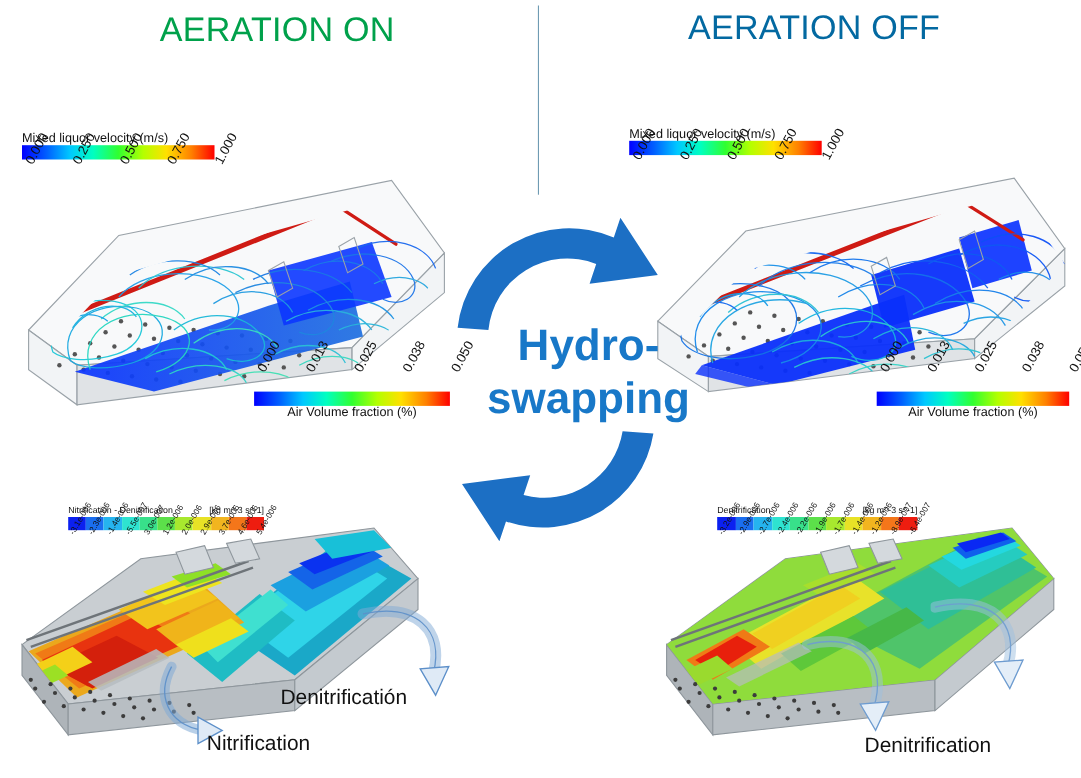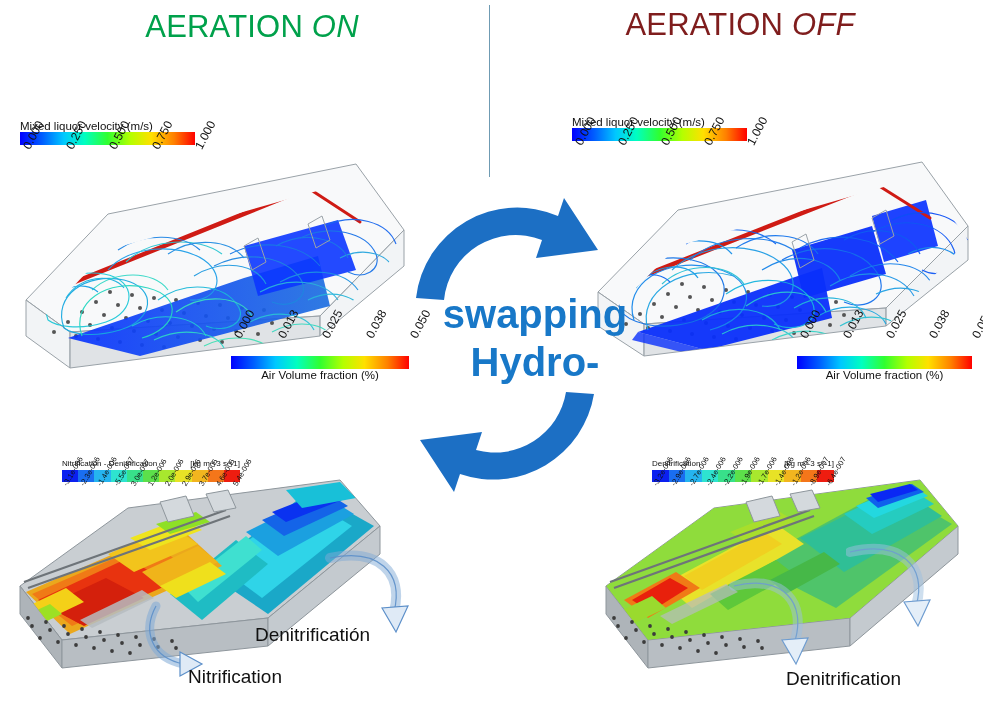--- a/index.html
+++ b/index.html
@@ -6,23 +6,23 @@
   body{
     width:983px;height:707px;background:#ffffff;overflow:hidden;position:relative;
     font-family:"Liberation Sans",sans-serif;
   }
   .stage{position:absolute;left:0;top:0;width:983px;height:707px;}
 
   
   .hdr{position:absolute;text-align:center;}
   .hdr .l1{font-size:31px;line-height:34px;font-weight:400;letter-spacing:.2px;}
   .hdr .l2{font-size:23px;line-height:28px;font-weight:bold;letter-spacing:.1px;}
-  .hdr .l1 .it{font-style:italic;}
+  .hdr .l1 .it{}
   #hdr-left{left:42px;top:10px;width:420px;color:#00a14b;}
-  #hdr-right{left:530px;top:8px;width:420px;color:#7f1d1d;}
+  #hdr-right{left:530px;top:8px;width:420px;color:#0369a1;}
 
   .divider{position:absolute;left:489px;top:5px;width:1px;height:172px;background:#6f9bb3;}
 
   
   #cycle{position:absolute;left:398px;top:188px;width:230px;height:310px;}
   #cycle svg{display:block;}
   #hydro-text{
     position:absolute;left:415px;top:290px;width:240px;text-align:center;
     color:#1878c8;font-weight:bold;font-size:40px;line-height:48px;
   }
@@ -364,22 +364,22 @@
                  A102,102 0 0 1 62,286
                  L56,304
                  L22,252
                  L84,244
                  L78,262
                  A72,72 0 0 0 168,204 Z"></path>
       </g>
     </svg>
   </div>
   <div id="hydro-text">
+    <div>Hydro-</div>
     <div>swapping</div>
-    <div>Hydro-</div>
   </div>
 
   <div class="legend" style="left:62px;top:424px;width:178px;">
     <div class="lg-head">
       <span class="t">Nitrification - Denitrification</span>
       <span class="u">[kg m^-3 s^-1]</span>
     </div>
     <div class="bands">
       <i style="background:#0b20f0"></i>
         <i style="background:#1a6ef0"></i>

